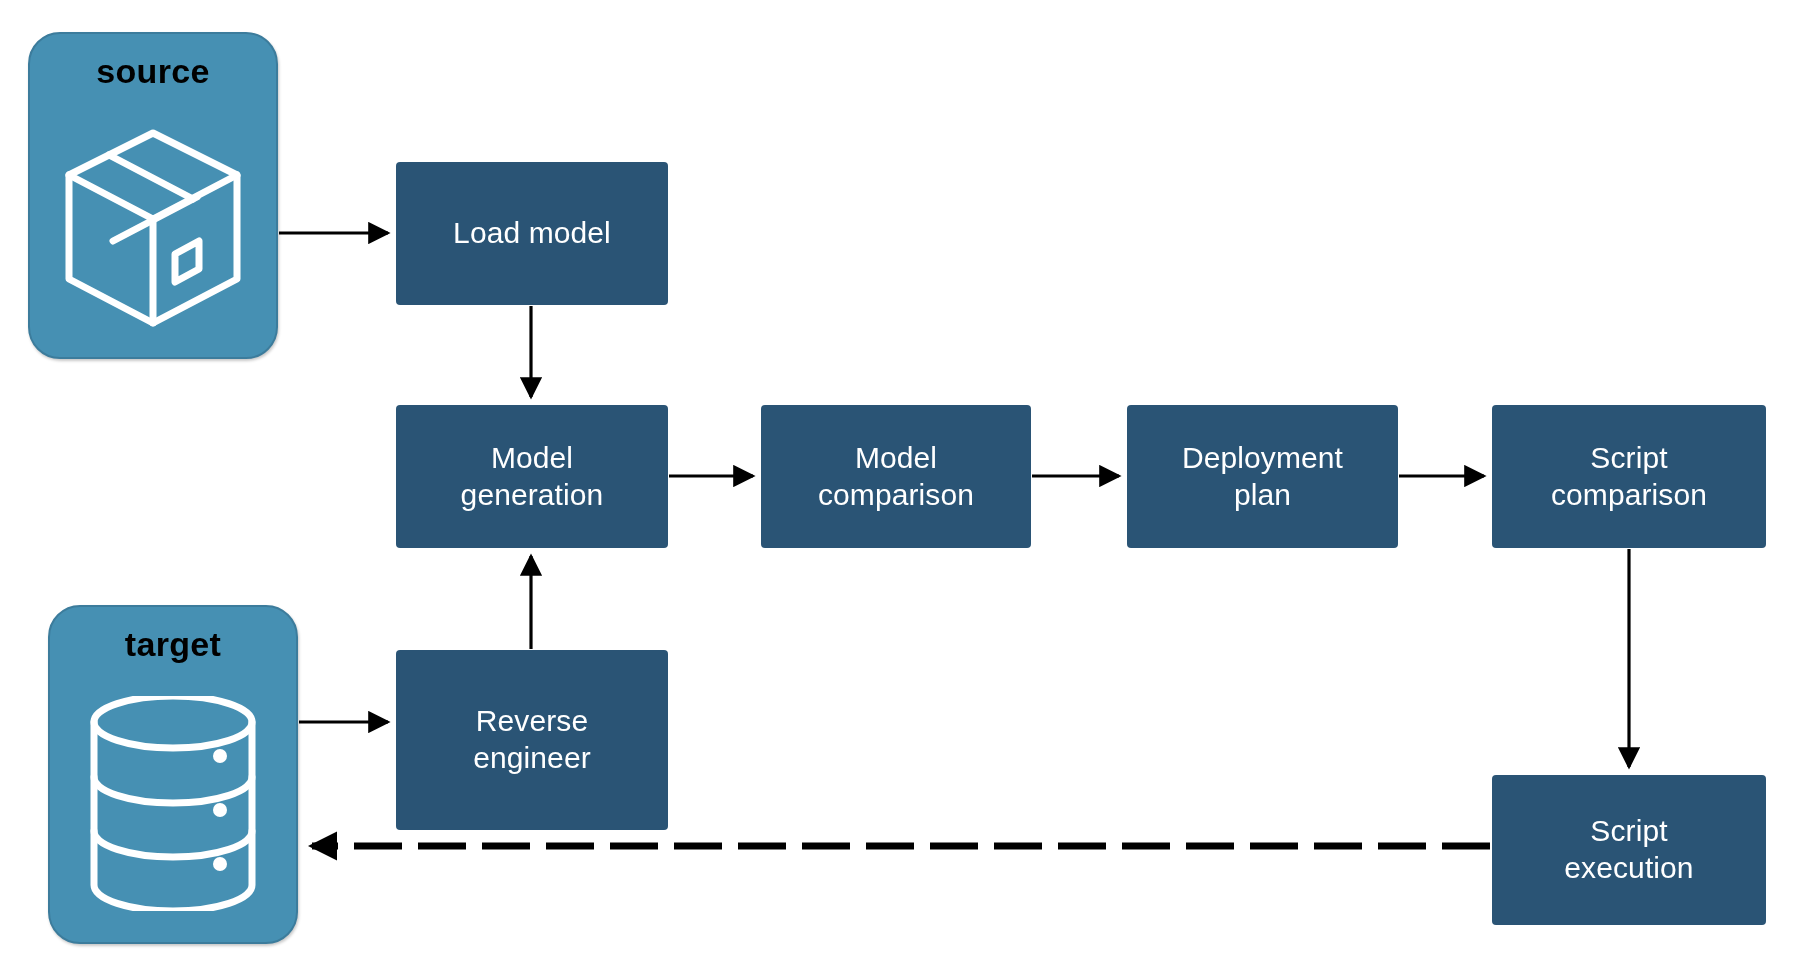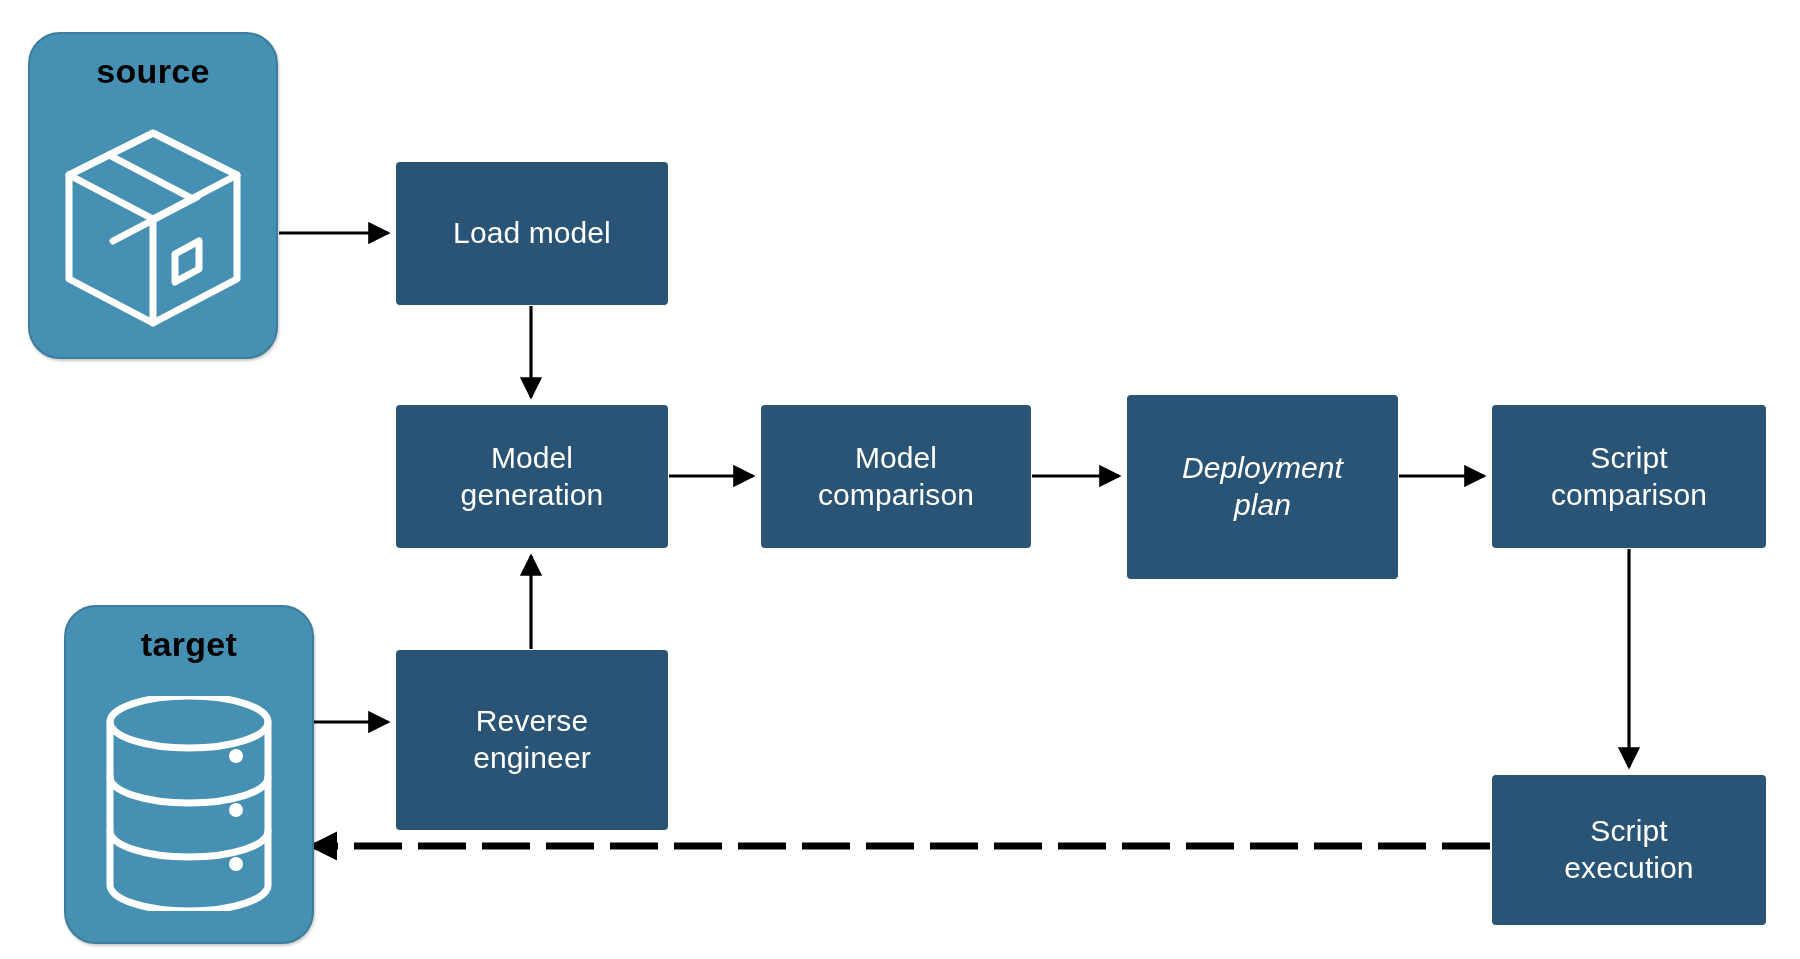--- a/index.html
+++ b/index.html
@@ -133,21 +133,21 @@
 
           <polyline points="56,36 140,80"></polyline>
           <polyline points="60,122 144,78"></polyline>
 
           <polygon points="122,135 146,122 146,150 122,163"></polygon>
         </g>
       </svg>
     </div>
   </div>
 
-  <div class="node endpoint-node" style="left:64px; top:605px; width:250px; height:339px;">
+  <div class="node endpoint-node" style="left:48px; top:605px; width:250px; height:339px;">
     <div class="endpoint-title">target</div>
     <div class="endpoint-glyph">
       <svg width="178" height="215" viewBox="0 0 178 215" xmlns="http://www.w3.org/2000/svg">
         <g fill="none" stroke="#ffffff" stroke-width="7" stroke-linejoin="round" stroke-linecap="round">
 
           <path d="M10,26 L10,189 A79,26 0 0 0 168,189 L168,26"></path>
 
           <ellipse cx="89" cy="26" rx="79" ry="26"></ellipse>
 
           <path d="M10,81 A79,26 0 0 0 168,81"></path>
@@ -175,21 +175,21 @@
     </div>
   </div>
 
   <div class="node process-node" style="left:761px; top:405px; width:270px; height:143px;">
     <div>
       <span class="label-line">Model</span>
       <span class="label-line">comparison</span>
     </div>
   </div>
 
-  <div class="node process-node" style="left:1127px; top:395px; width:271px; height:184px;font-style:italic;">
+  <div class="node process-node" style="left:1127px; top:405px; width:271px; height:143px;">
     <div>
       <span class="label-line">Deployment</span>
       <span class="label-line">plan</span>
     </div>
   </div>
 
   <div class="node process-node" style="left:1492px; top:405px; width:274px; height:143px;">
     <div>
       <span class="label-line">Script</span>
       <span class="label-line">comparison</span>

